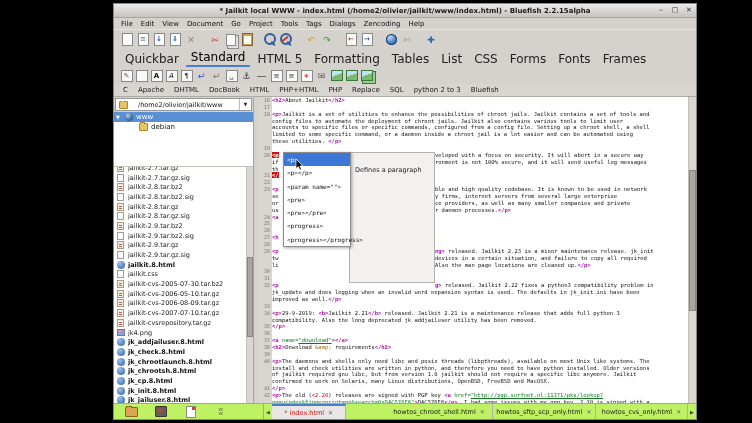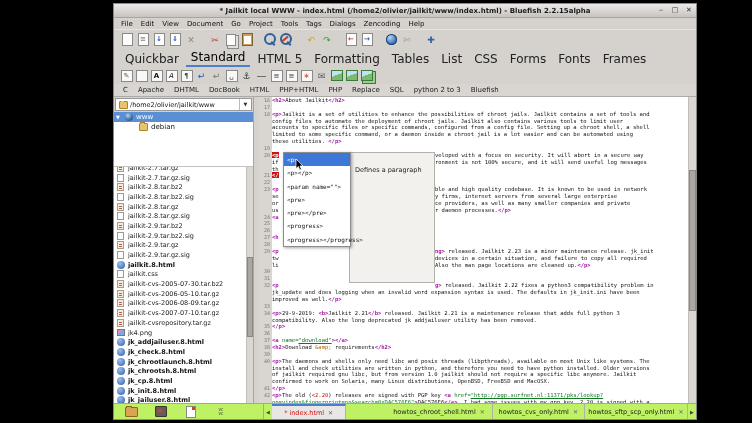--- a/index.html
+++ b/index.html
@@ -43,21 +43,21 @@
   .hti .g2{font-size:9px}
   .icimg{width:10px;height:9px;border:1px solid #3c7a3c;background:linear-gradient(160deg,#bde3f5 0 45%,#7cba6d 45% 100%)}
   .icimg.multi{box-shadow:2px 2px 0 #9ccf8e,2px 2px 0 1px #3c7a3c}
   
   .langbar{flex:0 0 12px;display:flex;align-items:center;padding-left:4px;border-bottom:1px solid #aeaaa6;background:#d9d5d1}
   .ltab{font-size:7px;padding:0 5px;color:#222;white-space:nowrap}
   
   .content{flex:1;display:flex;min-height:0}
   .sidebar{flex:0 0 139px;width:139px;display:flex;flex-direction:column;border-right:1px solid #a8a4a0;min-height:0}
   .combo{flex:0 0 13px;margin:1px;background:#fff;border:1px solid #999;display:flex;align-items:center;box-sizing:border-box}
-  .combo .ctext{flex:1;font-size:6.5px;padding-left:3px;color:#111;display:flex;align-items:center;gap:2px;white-space:nowrap;overflow:hidden}
+  .combo .ctext{flex:1;font-size:6.5px;padding-left:3px;color:#111;display:flex;align-items:center;gap:10px;white-space:nowrap;overflow:hidden}
   .combo .carrow{flex:0 0 11px;border-left:1px solid #bbb;text-align:center;font-size:5px;color:#333;line-height:11px}
   .minifolder{width:7px;height:6px;background:#e8c36a;border:1px solid #a8842f;border-radius:1px;position:relative;flex:0 0 7px}
   .minifolder:before{content:"";position:absolute;top:-2px;left:0;width:3px;height:1px;background:#e8c36a;border:1px solid #a8842f;border-bottom:none}
   .tree{flex:0 0 54px;background:#fff;border-bottom:1px solid #c4c0bc;overflow:hidden}
   .trow{height:10px;display:flex;align-items:center;font-size:7px;gap:3px;padding-left:2px;color:#111;white-space:nowrap}
   .trow.sel{background:#5b8fd4;color:#fff}
   .texp{font-size:5px;width:6px;color:#333}
   .trow.sel .texp{color:#fff}
   .icwww{width:8px;height:8px;border-radius:50%;background:radial-gradient(circle at 35% 30%,#b8d0e8,#3a6ea8 60%,#1c3f66);flex:0 0 8px}
   .filelist{flex:1;background:#fff;overflow:hidden;position:relative;min-height:0}
@@ -715,24 +715,24 @@
     <div class="dtabs" id="dtabs">
         <div class="tarrow">◀</div>
         <div class="dtab active" style="width: 92px;">
           <span>* index.html</span>
           <span class="x">✕</span>
         </div>
         <div class="dtab" style="width: 132px; margin-left: 40px;">
           <span>howtos_chroot_shell.html</span>
           <span class="x">✕</span>
         </div>
+        <div class="dtab" style="width: 128px;">
+          <span>howtos_sftp_scp_only.html</span>
+          <span class="x">✕</span>
+        </div>
         <div class="dtab" style="width: 114px;">
           <span>howtos_cvs_only.html</span>
-          <span class="x">✕</span>
-        </div>
-        <div class="dtab" style="width: 128px;">
-          <span>howtos_sftp_scp_only.html</span>
           <span class="x">✕</span>
         </div>
         <div class="tarrow" style="margin-left: auto;">▶</div>
       </div>
   </div>
 </div>
 
 </body></html>

